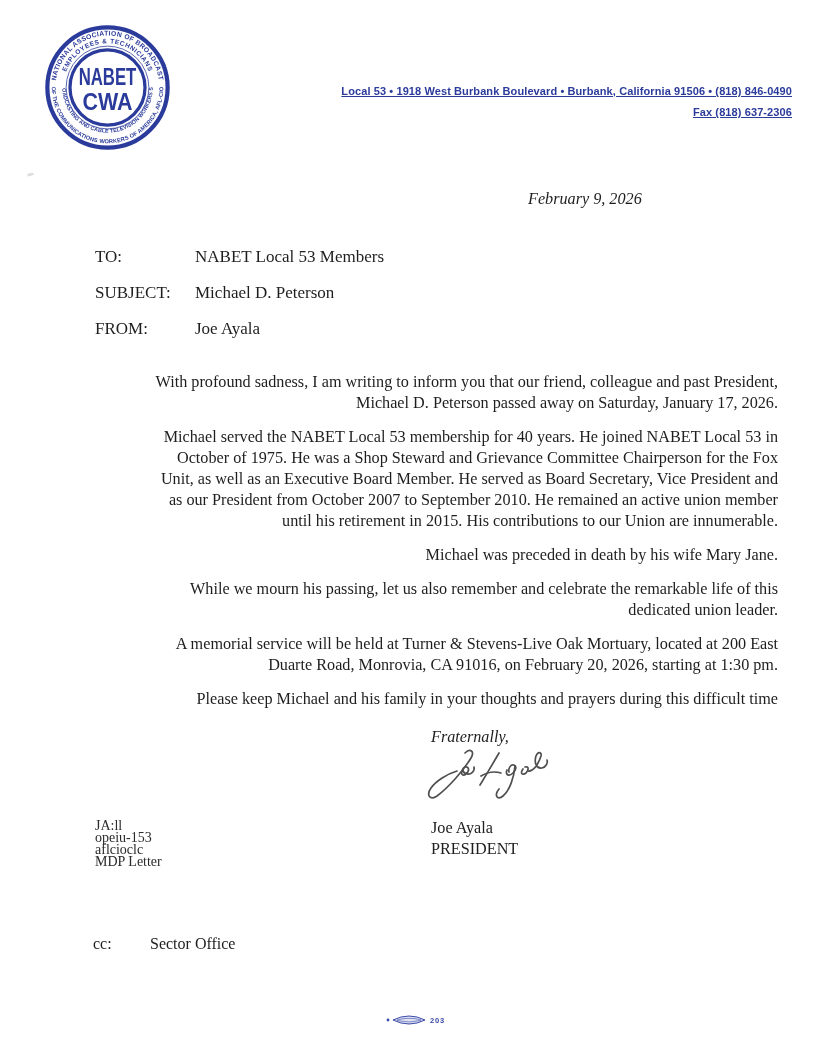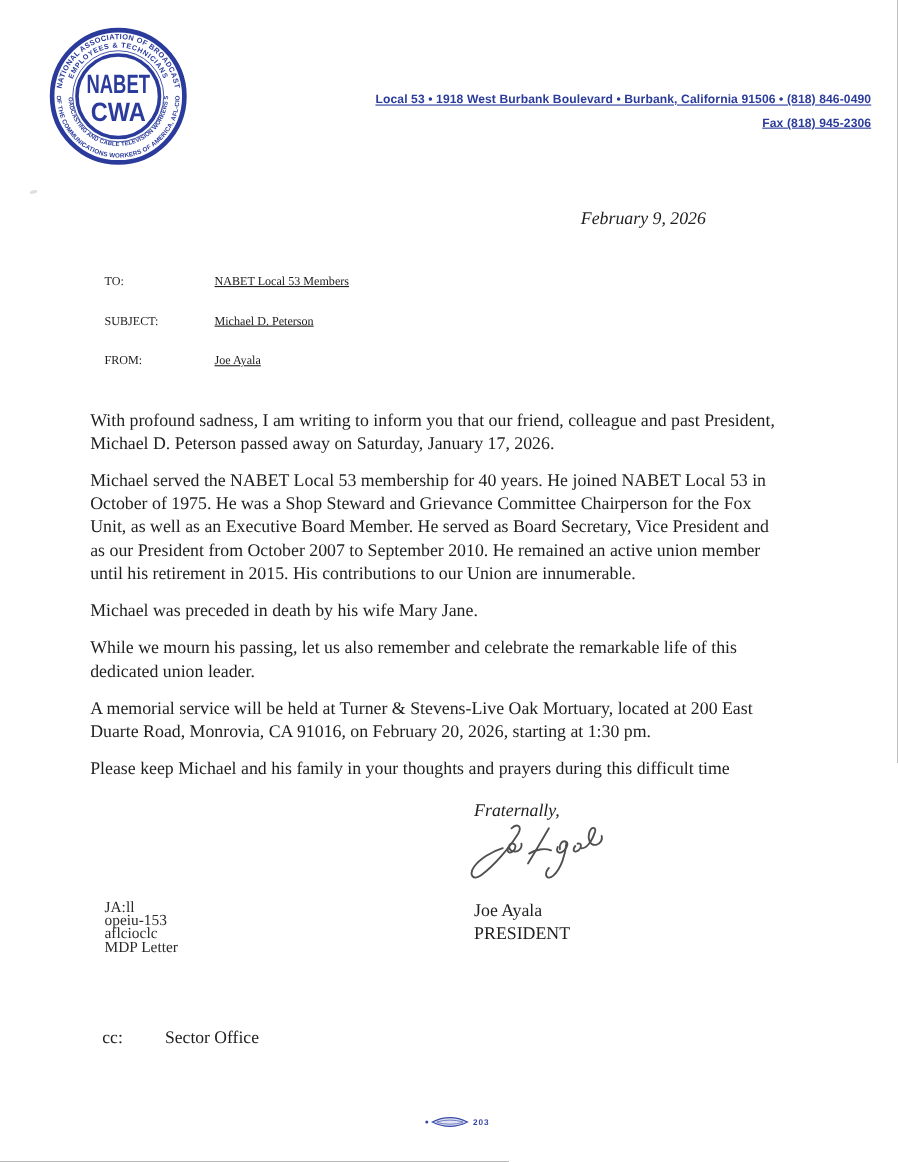--- a/index.html
+++ b/index.html
@@ -19,24 +19,24 @@
     text-align:right;
     font-family:"Liberation Sans", sans-serif;
     font-weight:bold;font-size:11px;line-height:21px;
     color:#2b3b9b;
     letter-spacing:.1px;
     white-space:nowrap;
     text-decoration:underline;
   }
   
   .date{position:absolute;left:528px;top:189px;font-size:16.2px;line-height:21px;font-style:italic;}
-  .fields{position:absolute;left:95px;top:246px;font-size:11px;line-height:21px;text-decoration:underline;}
+  .fields{position:absolute;left:95px;top:246px;font-size:17px;line-height:21px;}
   .field-row{margin:0 0 15px 0;white-space:nowrap;}
   .field-label{display:inline-block;width:100px;}
-  .paragraphs{position:absolute;left:82px;top:372px;width:680px;}
+  .paragraphs{position:absolute;left:98px;top:372px;width:680px;text-align:right;}
   .paragraphs p{
     margin:0 0 13px 0;
     font-size:16.2px;line-height:21px;
     white-space:pre-line;
   }
   .closing{position:absolute;left:431px;top:727px;font-size:16.2px;line-height:21px;font-style:italic;}
   .signature{position:absolute;left:416px;top:743px;width:142px;height:60px;}
   .signer{position:absolute;left:431px;top:818px;font-size:16.2px;line-height:21px;}
   .refs{
     position:absolute;left:95px;top:820px;
@@ -80,21 +80,21 @@
     </text>
     <text font-size="5.6" font-weight="bold" fill="#2b3b9b" letter-spacing="0.1">
       <textPath href="#arcBotInner" startOffset="50%" text-anchor="middle">THE BROADCASTING AND CABLE TELEVISION WORKERS SECTOR</textPath>
     </text>
     <text x="66" y="63" font-size="25" font-weight="bold" fill="#2b3b9b" text-anchor="middle" textLength="60" lengthAdjust="spacingAndGlyphs">NABET</text>
     <text x="66" y="89" font-size="25" font-weight="bold" fill="#2b3b9b" text-anchor="middle" textLength="52" lengthAdjust="spacingAndGlyphs">CWA</text>
   </svg>
 
   <div class="header-text">
     <div>Local 53 • 1918 West Burbank Boulevard • Burbank, California 91506 •  (818) 846-0490</div>
-    <div>Fax (818) 945-2306</div>
+    <div>Fax (818) 637-2306</div>
   </div>
 
   <div class="artifact"></div>
 
   <div class="date">February 9, 2026</div>
 
   <div class="fields">
     <div class="field-row">
       <span class="field-label">TO:</span><span>NABET Local 53 Members</span>
     </div>

